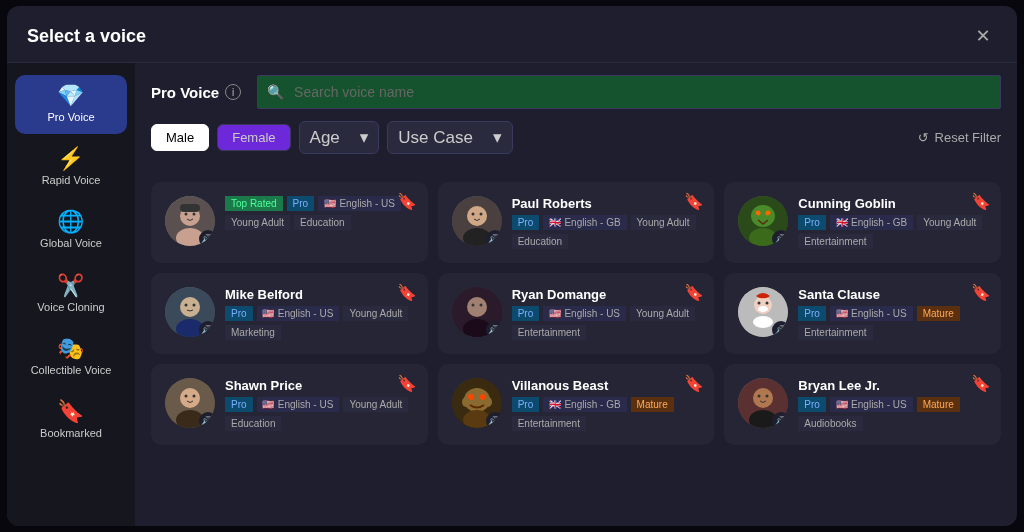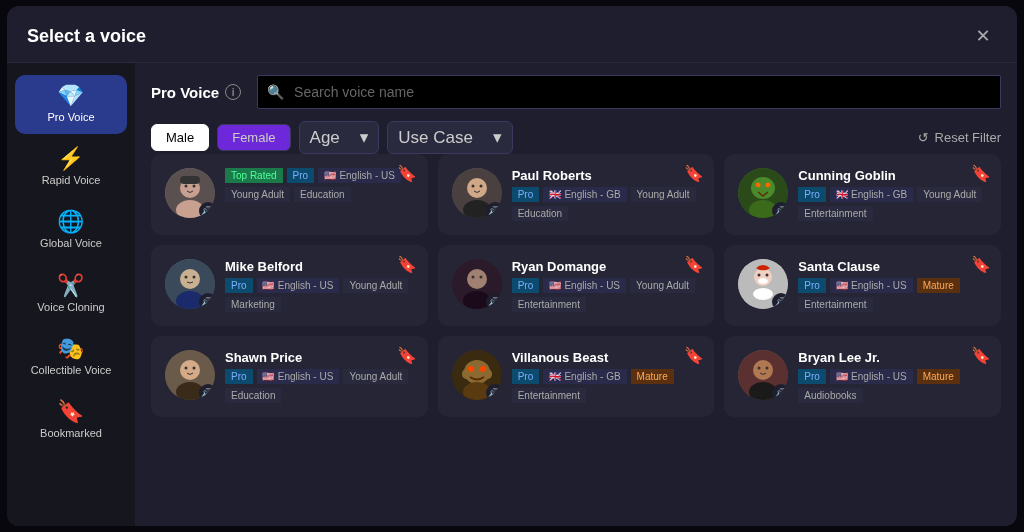--- a/index.html
+++ b/index.html
@@ -132,21 +132,21 @@
       font-size: 10px;
       color: #888;
       cursor: pointer;
     }
     .search-bar {
       flex: 1;
       position: relative;
     }
     .search-bar input {
       width: 100%;
-      background: #000000;
+      background: #14532d;
       border: 1px solid #3a3a5e;
       border-radius: 2px;
       padding: 8px 4px 8px 36px;
       color: #aaa;
       font-size: 14px;
       outline: none;
     }
     .search-bar input::placeholder { color: #666; }
     .search-icon-wrap {
       position: absolute;
@@ -154,21 +154,21 @@
       top: 50%;
       transform: translateY(-50%);
       color: #666;
       font-size: 14px;
     }
     
     .filter-bar {
       display: flex;
       align-items: center;
       gap: 8px;
-      margin-bottom: 0;
+      margin-bottom: 28px;
       justify-content: space-between;
     }
     .filter-btn {
       background: #6d28d9;
       border: 1px solid #3a3a5e;
       border-radius: 6px;
       color: #ccc;
       padding: 5px 14px;
       font-size: 13px;
       cursor: pointer;

